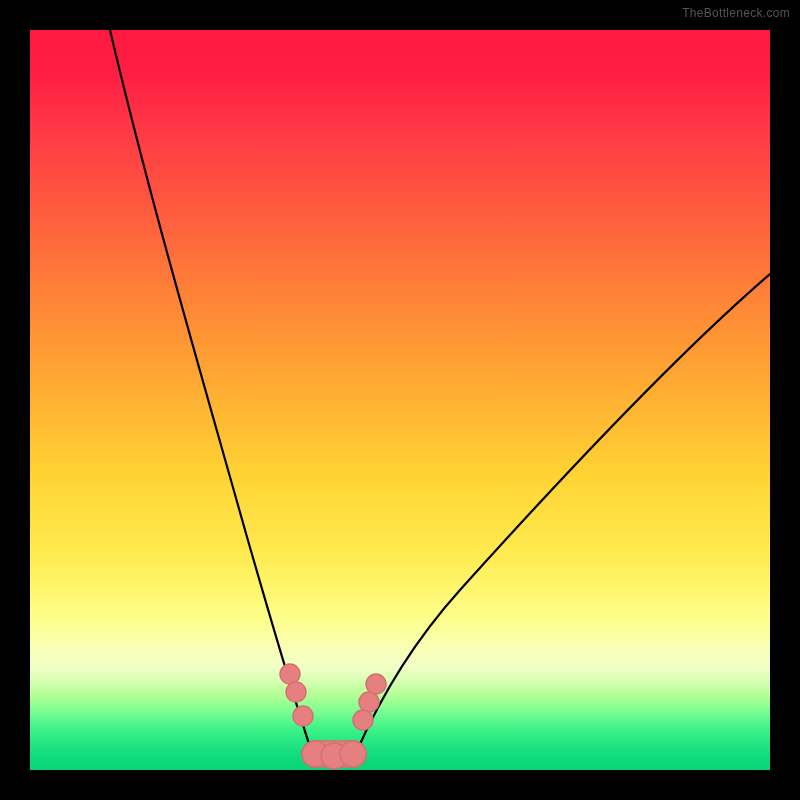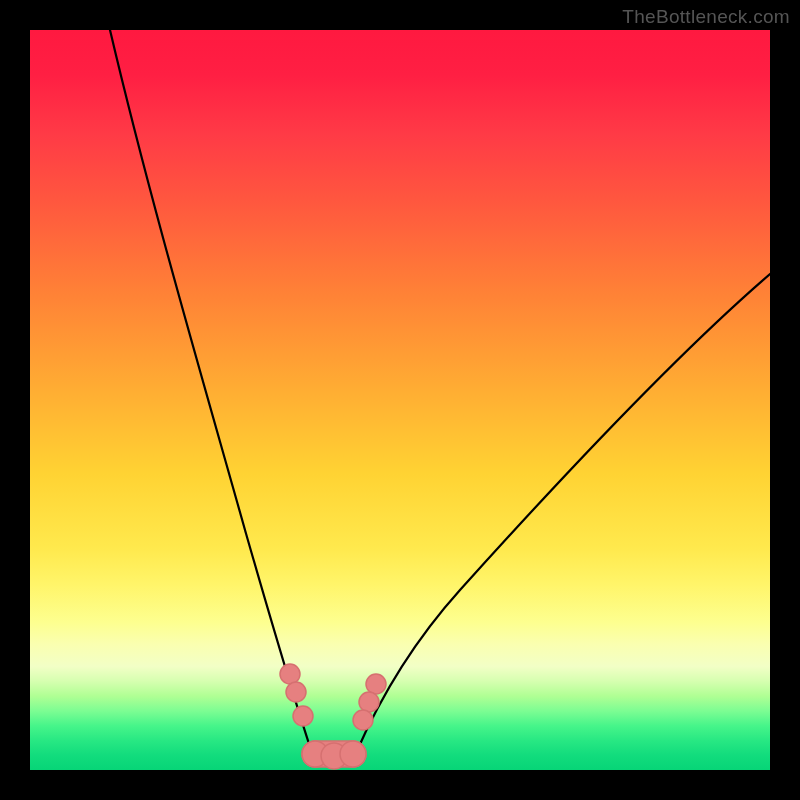--- a/index.html
+++ b/index.html
@@ -50,21 +50,21 @@
       #28e883 96%,
       #12dc7d 98%,
       #07d577 100%
     );
   }
   .watermark {
     position: absolute;
     top: 6px;
     right: 10px;
     color: #555;
-    font-size: 19px;
+    font-size: 12px;
     font-weight: 500;
     letter-spacing: 0.3px;
     user-select: none;
   }
   svg.curves {
     position: absolute;
     left: 0; top: 0;
     width: 100%;
     height: 100%;
   }

